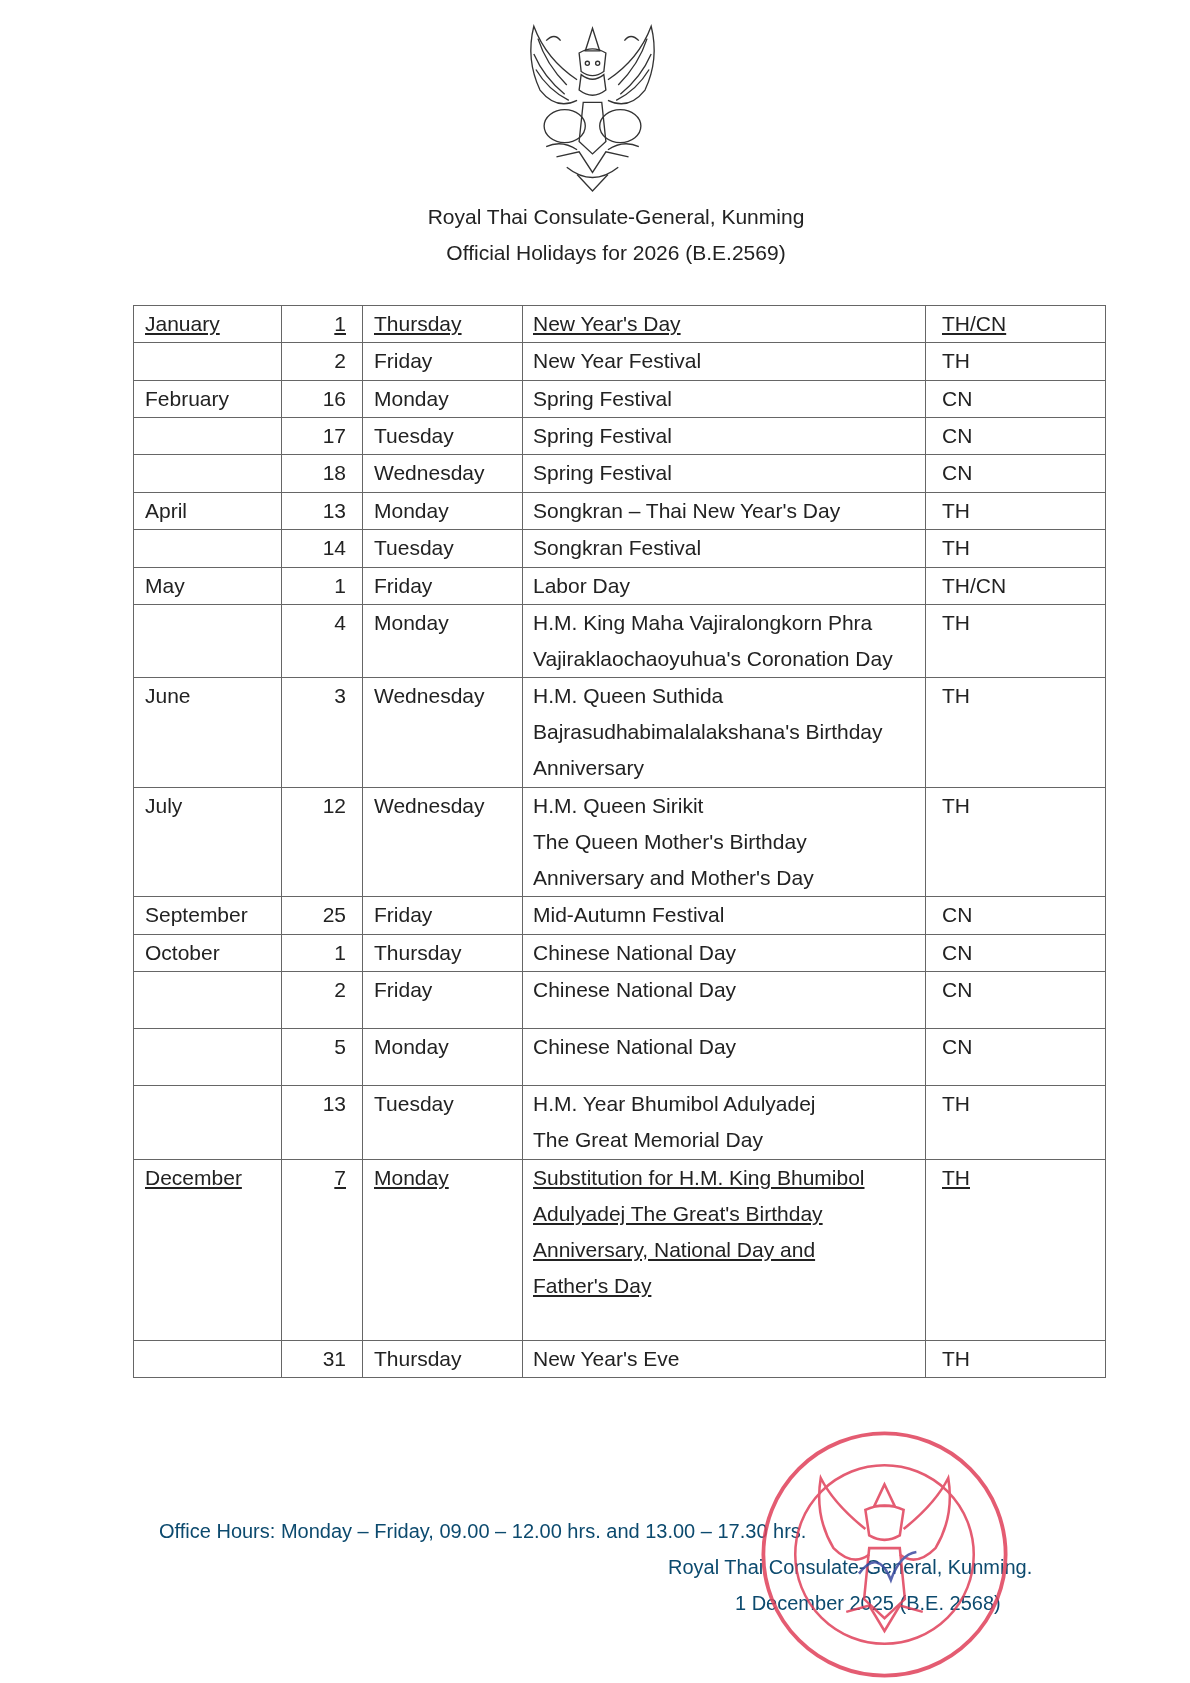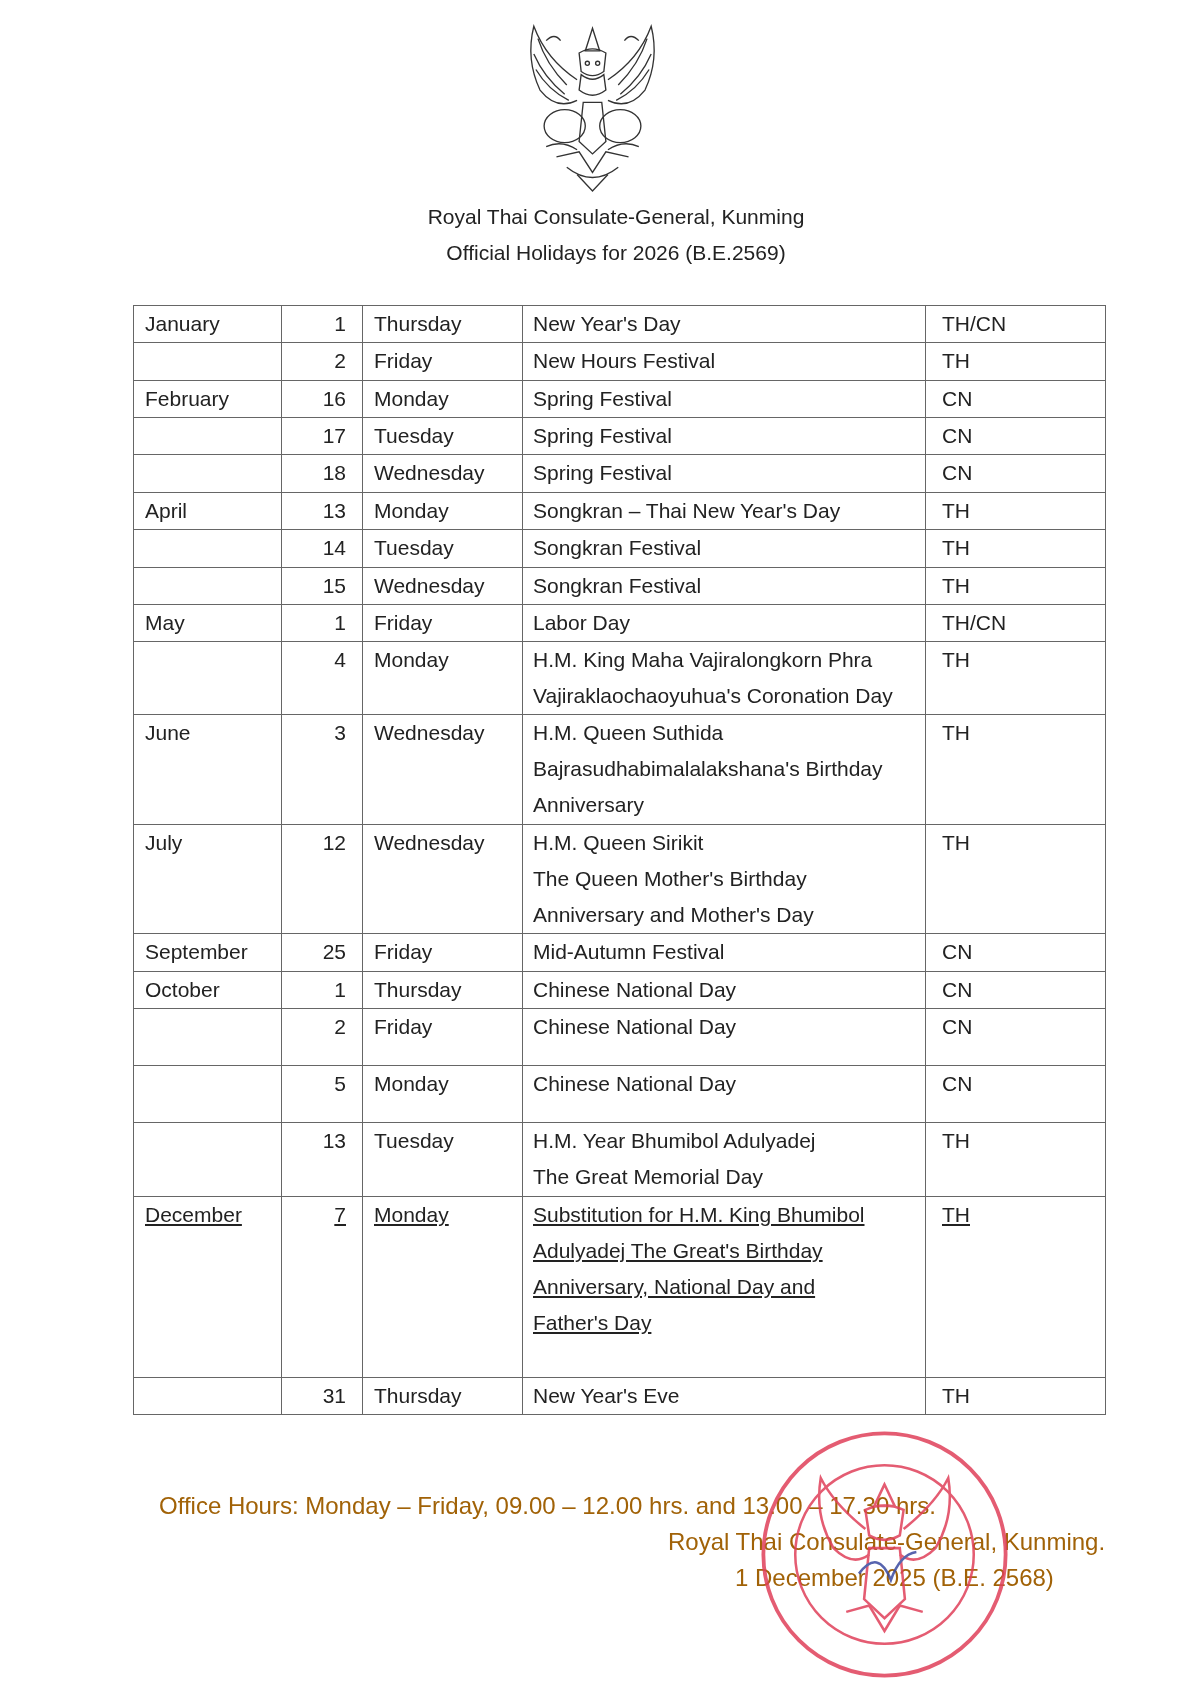--- a/index.html
+++ b/index.html
@@ -8,21 +8,21 @@
   .hdr{position:absolute;left:0;width:1232px;text-align:center;font-size:21px;color:#222;}
   .hdr1{top:205px;}
   .hdr2{top:241px;}
   table.hol{position:absolute;left:133px;top:305px;width:973px;border-collapse:collapse;font-size:21px;}
   table.hol td{border:1.5px solid #666;vertical-align:top;padding:0;line-height:36px;}
   td.m{width:136px;padding-left:11px !important;}
   td.d{width:64px;text-align:right;padding-right:16px !important;}
   td.w{width:148px;padding-left:11px !important;}
   td.h{width:392px;padding-left:10px !important;}
   td.c{padding-left:16px !important;}
-  .foot{position:absolute;font-size:24px;color:#a16207;}
+  .foot{position:absolute;font-size:20px;color:#0c4a6e;margin-top:28px;}
   .f1{left:159px;top:1492px;}
   .f2{left:668px;top:1528px;}
   .f3{left:735px;top:1564px;}
   .seal{position:absolute;left:757px;top:1427px;width:255px;height:255px;opacity:.85;}
 </style>
 </head>
 <body>
 
 <svg class="emblem" viewBox="0 0 150 170">
   <g fill="none" stroke="#333" stroke-width="1.3">
@@ -50,35 +50,35 @@
     <path d="M50 145 Q75 165 100 145"></path>
       <path d="M60 152 L75 168 L90 152"></path>
   </g>
 </svg>
 
 <div class="hdr hdr1">Royal Thai Consulate-General, Kunming</div>
 <div class="hdr hdr2">Official Holidays for 2026 (B.E.2569)</div>
 
 <table class="hol">
   <tbody id="hol-body">
-      <tr style="height: 37px;">
+      <tr style="height: 37px; text-decoration: underline;">
         <td class="m">January</td>
         <td class="d">1</td>
         <td class="w">Thursday</td>
         <td class="h">
           <div>New Year's Day</div>
         </td>
         <td class="c">TH/CN</td>
       </tr>
       <tr style="height: 38px;">
         <td class="m"></td>
         <td class="d">2</td>
         <td class="w">Friday</td>
         <td class="h">
-          <div>New Hours Festival</div>
+          <div>New Year Festival</div>
         </td>
         <td class="c">TH</td>
       </tr>
       <tr style="height: 37px;">
         <td class="m">February</td>
         <td class="d">16</td>
         <td class="w">Monday</td>
         <td class="h">
           <div>Spring Festival</div>
         </td>
@@ -108,29 +108,20 @@
         <td class="w">Monday</td>
         <td class="h">
           <div>Songkran – Thai New Year's Day</div>
         </td>
         <td class="c">TH</td>
       </tr>
       <tr style="height: 38px;">
         <td class="m"></td>
         <td class="d">14</td>
         <td class="w">Tuesday</td>
-        <td class="h">
-          <div>Songkran Festival</div>
-        </td>
-        <td class="c">TH</td>
-      </tr>
-      <tr style="height: 37px;">
-        <td class="m"></td>
-        <td class="d">15</td>
-        <td class="w">Wednesday</td>
         <td class="h">
           <div>Songkran Festival</div>
         </td>
         <td class="c">TH</td>
       </tr>
       <tr style="height: 37px;">
         <td class="m">May</td>
         <td class="d">1</td>
         <td class="w">Friday</td>
         <td class="h">

